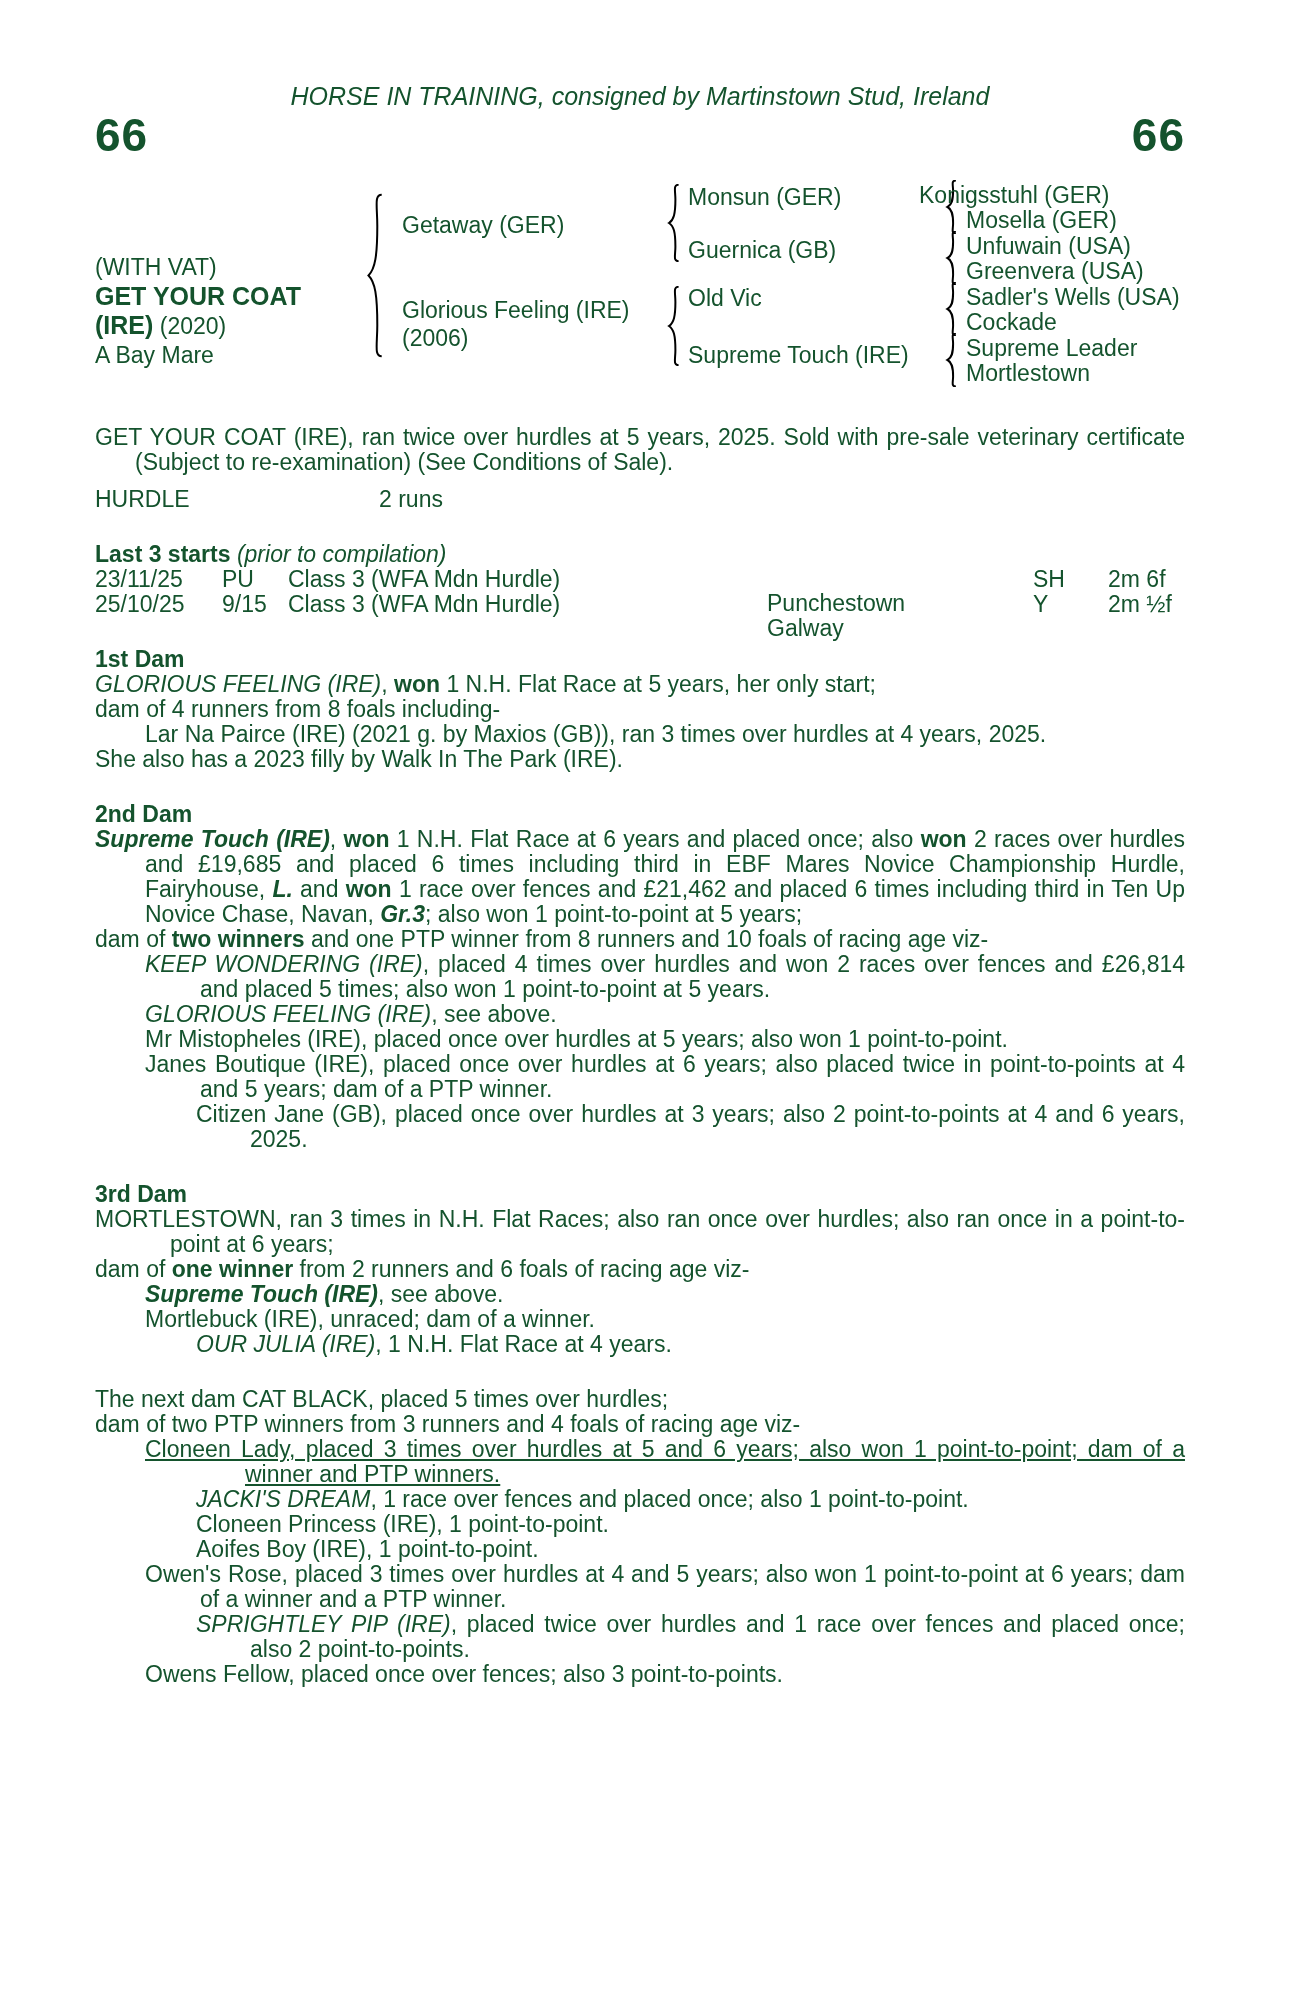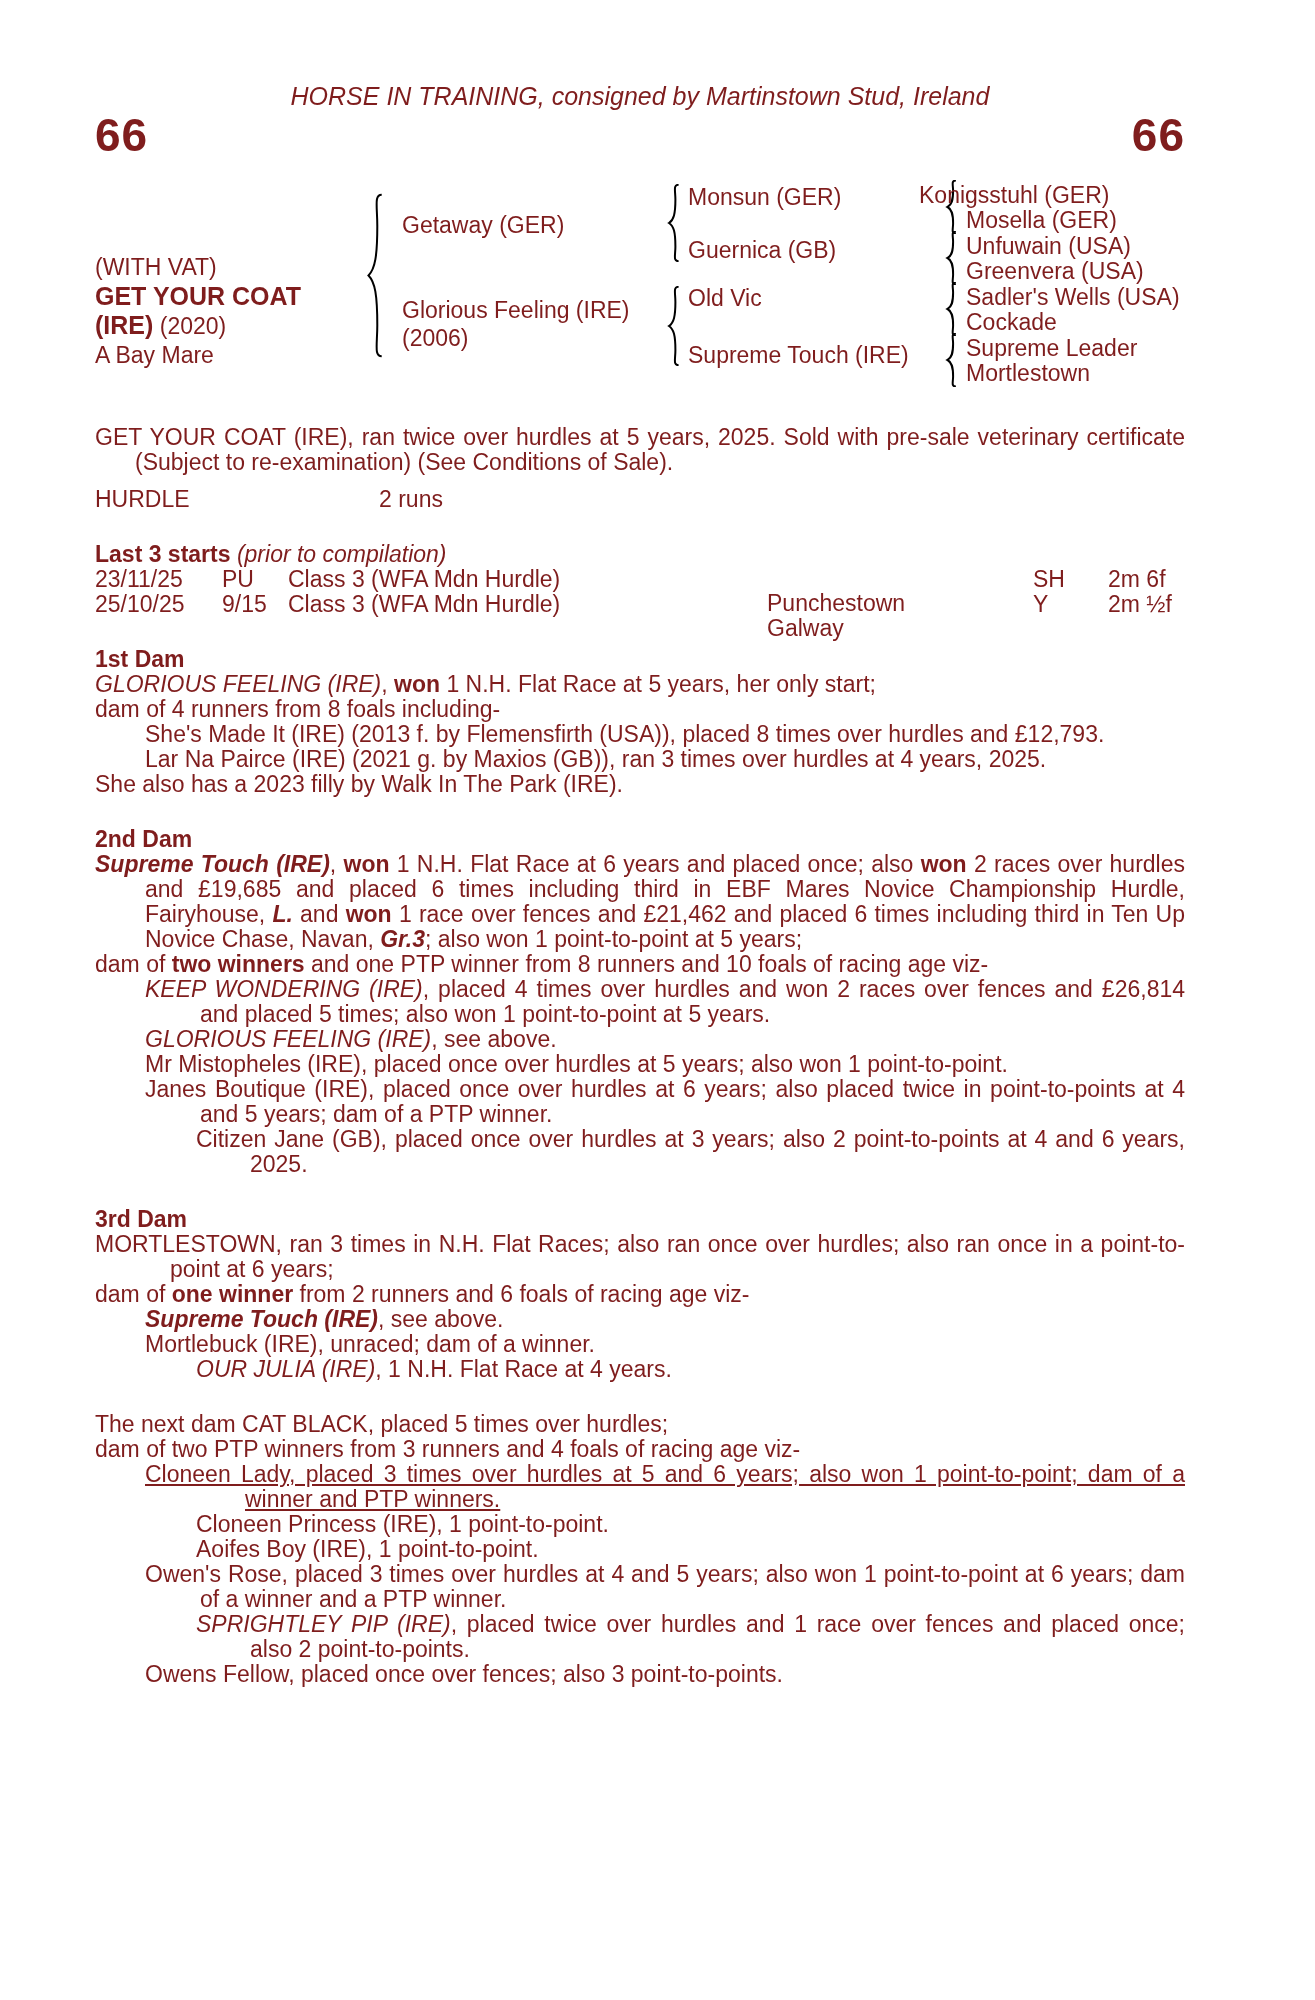--- a/index.html
+++ b/index.html
@@ -1,19 +1,19 @@
 <!DOCTYPE html>
 <html><head>
 <meta charset="utf-8">
 <style>
   html,body{margin:0;padding:0;background:#e8e8e8;}
   .page{
     position:relative;
     width:1315px;height:2000px;
-    background:#ffffff;color:#7f1d1d;
+    background:#ffffff;color:#14532d;
     font-family:"Liberation Sans","DejaVu Sans",sans-serif;
     font-size:23px;line-height:25px;
     box-sizing:border-box;
     padding:83px 130px 0 95px;
     overflow:hidden;
   }
   .b{font-weight:bold}
   .i{font-style:italic}
   .title{text-align:center;font-style:italic;font-size:25px;line-height:26px;}
   .lotrow{display:flex;justify-content:space-between;margin-top:8px;}
@@ -153,21 +153,20 @@
       <span class="c-course">Galway</span>
       <span class="c-going">Y</span>
       <span class="c-dist">2m ½f</span>
     </div>
   </div>
 
   <div class="section">
     <div class="sec-head">1st Dam</div>
     <p class="para p0a"><span class="i">GLORIOUS FEELING (IRE)</span><span>, </span><span class="b">won</span><span> 1 N.H. Flat Race at 5 years, her only start;</span></p>
     <p class="para p0a"><span>dam of 4 runners from 8 foals including-</span></p>
-    <p class="para p1 just"><span>She's Made It (IRE) (2013 f. by Flemensfirth (USA)), placed 8 times over hurdles and £12,793.</span></p>
     <p class="para p1"><span>Lar Na Pairce (IRE) (2021 g. by Maxios (GB)), ran 3 times over hurdles at 4 years, 2025.</span></p>
     <p class="para p0a"><span>She also has a 2023 filly by Walk In The Park (IRE).</span></p>
   </div>
 
   <div class="section">
     <div class="sec-head">2nd Dam</div>
     <p class="para p0b just"><span class="b i">Supreme Touch (IRE)</span><span>, </span><span class="b">won</span><span> 1 N.H. Flat Race at 6 years and placed once; also </span><span class="b">won</span><span> 2 races over hurdles and £19,685 and placed 6 times including third in EBF Mares Novice Championship Hurdle, Fairyhouse, </span><span class="b i">L.</span><span> and </span><span class="b">won</span><span> 1 race over fences and £21,462 and placed 6 times including third in Ten Up Novice Chase, Navan, </span><span class="b i">Gr.3</span><span>; also won 1 point-to-point at 5 years;</span></p>
     <p class="para p0a"><span>dam of </span><span class="b">two winners</span><span> and one PTP winner from 8 runners and 10 foals of racing age viz-</span></p>
     <p class="para p1 just"><span class="i">KEEP WONDERING (IRE)</span><span>, placed 4 times over hurdles and won 2 races over fences and £26,814 and placed 5 times; also won 1 point-to-point at 5 years.</span></p>
     <p class="para p1"><span class="i">GLORIOUS FEELING (IRE)</span><span>, see above.</span></p>
@@ -183,20 +182,21 @@
     <p class="para p1"><span class="b i">Supreme Touch (IRE)</span><span>, see above.</span></p>
     <p class="para p1"><span>Mortlebuck (IRE), unraced; dam of a winner.</span></p>
     <p class="para p2"><span class="i">OUR JULIA (IRE)</span><span>, 1 N.H. Flat Race at 4 years.</span></p>
   </div>
 
   <div class="section">
     <div class="sec-head"></div>
     <p class="para p0a"><span>The next dam CAT BLACK, placed 5 times over hurdles;</span></p>
     <p class="para p0a"><span>dam of two PTP winners from 3 runners and 4 foals of racing age viz-</span></p>
     <p class="para p1w just"><span>Cloneen Lady, placed 3 times over hurdles at 5 and 6 years; also won 1 point-to-point; dam of a winner and PTP winners.</span></p>
+    <p class="para p2"><span class="i">JACKI'S DREAM</span><span>, 1 race over fences and placed once; also 1 point-to-point.</span></p>
     <p class="para p2"><span>Cloneen Princess (IRE), 1 point-to-point.</span></p>
     <p class="para p2"><span>Aoifes Boy (IRE), 1 point-to-point.</span></p>
     <p class="para p1 just"><span>Owen's Rose, placed 3 times over hurdles at 4 and 5 years; also won 1 point-to-point at 6 years; dam of a winner and a PTP winner.</span></p>
     <p class="para p2 just"><span class="i">SPRIGHTLEY PIP (IRE)</span><span>, placed twice over hurdles and 1 race over fences and placed once; also 2 point-to-points.</span></p>
     <p class="para p1"><span>Owens Fellow, placed once over fences; also 3 point-to-points.</span></p>
   </div>
 
 </div>
 
 </body></html>

